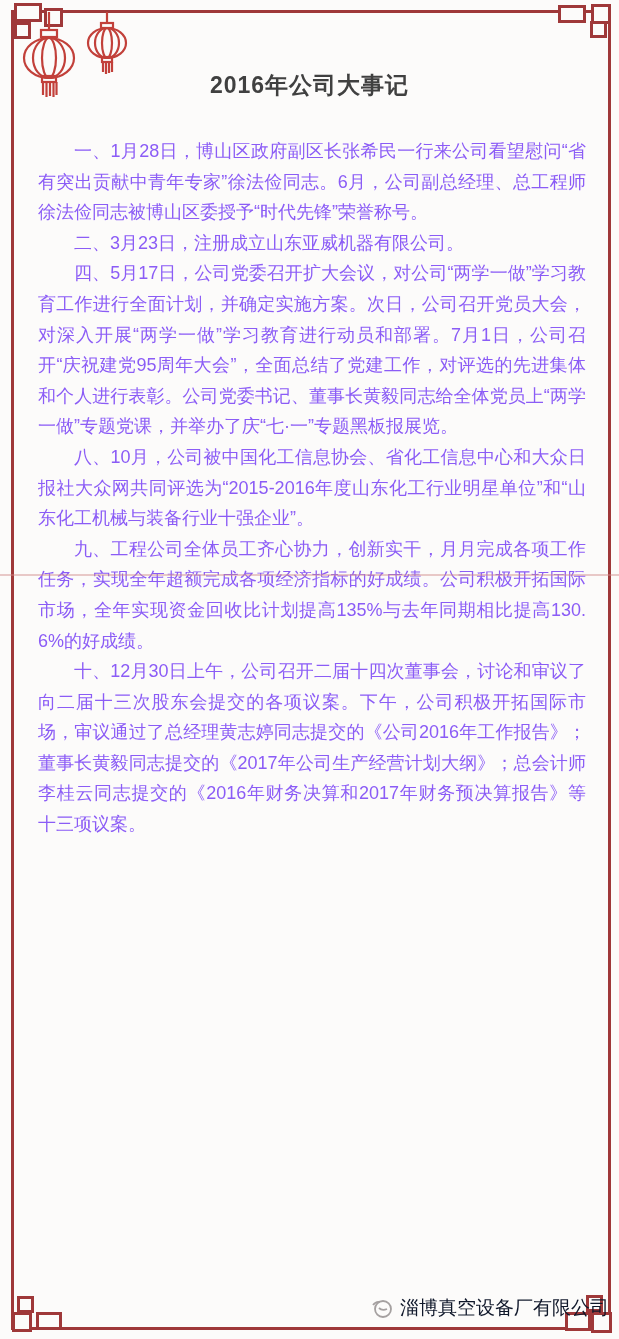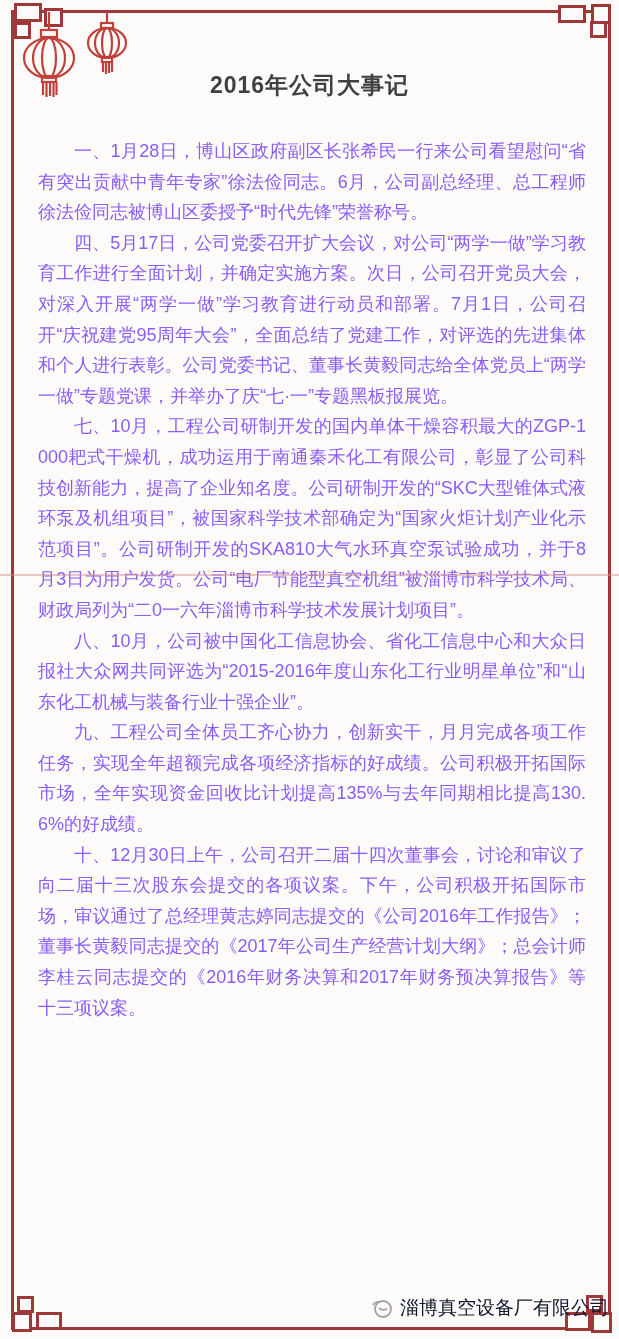--- a/index.html
+++ b/index.html
@@ -85,22 +85,22 @@
     <line x1="91" y1="50" x2="91" y2="60"></line>
     <line x1="94" y1="50" x2="94" y2="62"></line>
     <line x1="97" y1="50" x2="97" y2="61"></line>
     <line x1="100" y1="50" x2="100" y2="60"></line>
   </svg>
 
   <h1 class="title">2016年公司大事记</h1>
 
   <div class="content">
     <p>一、1月28日，博山区政府副区长张希民一行来公司看望慰问“省有突出贡献中青年专家”徐法俭同志。6月，公司副总经理、总工程师徐法俭同志被博山区委授予“时代先锋”荣誉称号。</p>
+    <p>二、3月23日，注册成立山东亚威机器有限公司。</p>
     <p>四、5月17日，公司党委召开扩大会议，对公司“两学一做”学习教育工作进行全面计划，并确定实施方案。次日，公司召开党员大会，对深入开展“两学一做”学习教育进行动员和部署。7月1日，公司召开“庆祝建党95周年大会”，全面总结了党建工作，对评选的先进集体和个人进行表彰。公司党委书记、董事长黄毅同志给全体党员上“两学一做”专题党课，并举办了庆“七·一”专题黑板报展览。</p>
-    <p>七、10月，工程公司研制开发的国内单体干燥容积最大的ZGP-1000耙式干燥机，成功运用于南通秦禾化工有限公司，彰显了公司科技创新能力，提高了企业知名度。公司研制开发的“SKC大型锥体式液环泵及机组项目”，被国家科学技术部确定为“国家火炬计划产业化示范项目”。公司研制开发的SKA810大气水环真空泵试验成功，并于8月3日为用户发货。公司“电厂节能型真空机组”被淄博市科学技术局、财政局列为“二0一六年淄博市科学技术发展计划项目”。</p>
     <p>八、10月，公司被中国化工信息协会、省化工信息中心和大众日报社大众网共同评选为“2015-2016年度山东化工行业明星单位”和“山东化工机械与装备行业十强企业”。</p>
     <p>九、工程公司全体员工齐心协力，创新实干，月月完成各项工作任务，实现全年超额完成各项经济指标的好成绩。公司积极开拓国际市场，全年实现资金回收比计划提高135%与去年同期相比提高130.6%的好成绩。</p>
     <p>十、12月30日上午，公司召开二届十四次董事会，讨论和审议了向二届十三次股东会提交的各项议案。下午，公司积极开拓国际市场，审议通过了总经理黄志婷同志提交的《公司2016年工作报告》；董事长黄毅同志提交的《2017年公司生产经营计划大纲》；总会计师李桂云同志提交的《2016年财务决算和2017年财务预决算报告》等十三项议案。</p>
   </div>
 
   <div class="seam"></div>
 
   <div class="watermark">
     <svg width="24" height="24" viewBox="0 0 24 24" fill="none" stroke="#a5a0a0" stroke-width="1.8">
       <circle cx="13" cy="13" r="8"></circle>

